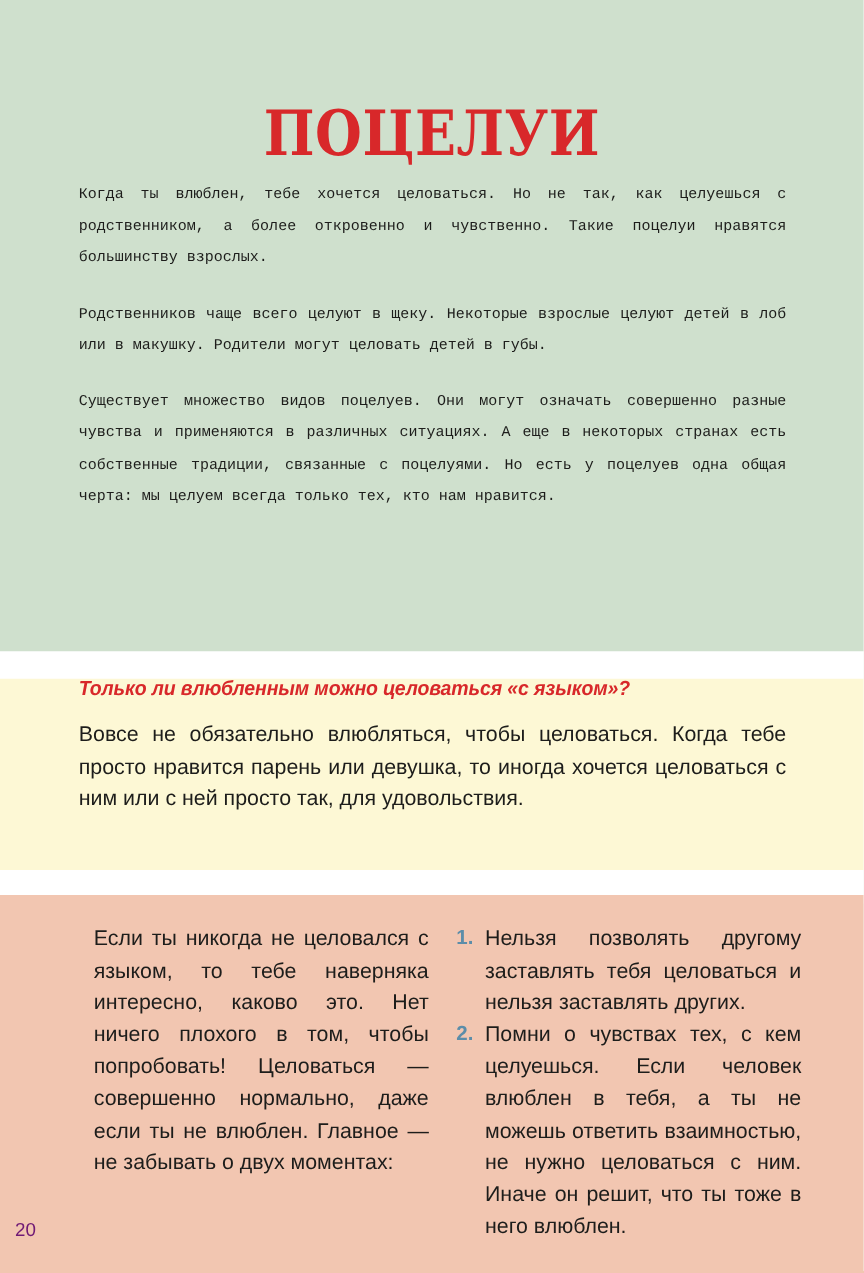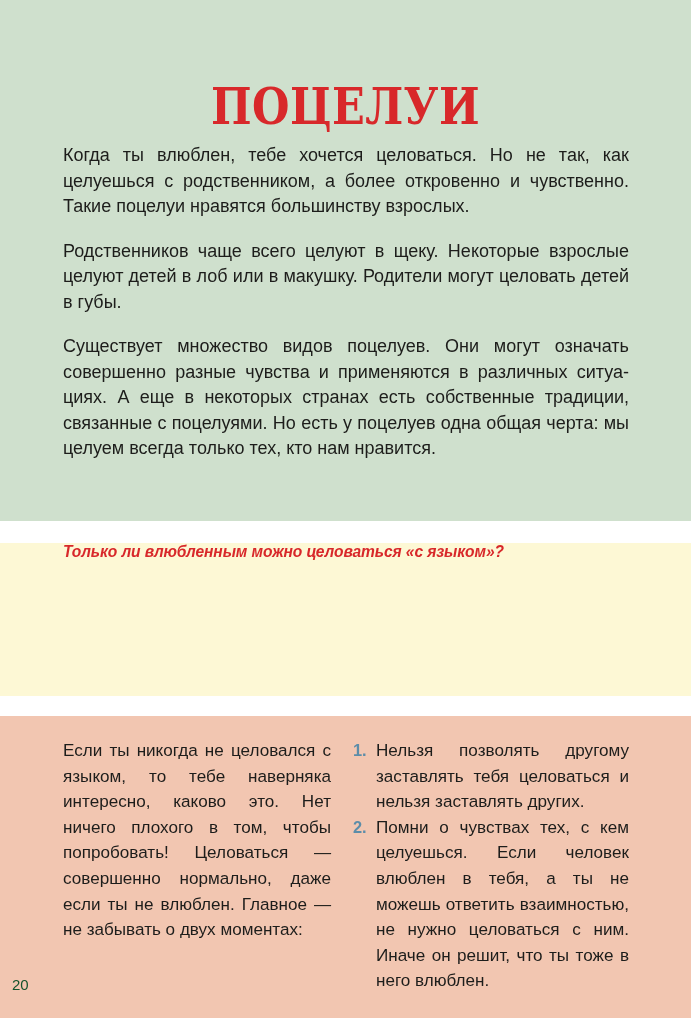--- a/index.html
+++ b/index.html
@@ -62,26 +62,27 @@
 
   
   .green-body {
     position: absolute;
     left: 63px;
     top: 143px;
     width: 566px;
   }
   .green-body p {
     margin: 0 0 19px 0;
-    font-size: 18px;
+    font-size: 12px;
     line-height: 25.5px;
     color: #1d1d1b;
     text-align: justify;
     text-justify: inter-word;
     hyphens: manual;
+    font-family: Liberation Mono, monospace;
   }
   .green-body p:last-child {
     margin-bottom: 0;
   }
 
   
   .callout {
     position: absolute;
     left: 63px;
     top: 541px;
@@ -113,20 +114,21 @@
     position: absolute;
     left: 63px;
     top: 738px;
     width: 566px;
     display: flex;
     gap: 22px;
   }
   .col-left {
     width: 268px;
     flex: 0 0 268px;
+    margin-left: 12px;
   }
   .col-right {
     width: 276px;
     flex: 0 0 276px;
   }
   .col-left p {
     margin: 0;
     font-size: 17.1px;
     line-height: 25.6px;
     color: #1d1d1b;
@@ -159,21 +161,21 @@
     line-height: 25.6px;
   }
 
   
   .folio {
     position: absolute;
     left: 12px;
     top: 976px;
     font-size: 15px;
     line-height: 18px;
-    color: #14532d;
+    color: #701a75;
   }
 </style>
 </head>
 <body>
 
 <div class="page">
 
   <div class="band band-green"></div>
   <div class="band band-yellow"></div>
   <div class="band band-pink"></div>
@@ -181,20 +183,21 @@
   <h1 class="title">ПОЦЕЛУИ</h1>
 
   <div class="green-body">
     <p>Когда ты влюблен, тебе хочется целоваться. Но не так, как целуешься с родственником, а более откровенно и чувственно. Такие поцелуи нравятся большинству взрослых.</p>
     <p>Родственников чаще всего целуют в щеку. Некоторые взрослые целуют детей в лоб или в макушку. Родители могут целовать детей в губы.</p>
     <p>Существует множество видов поцелуев. Они могут означать совершенно разные чувства и применяются в различных ситуа­циях. А еще в некоторых странах есть собственные традиции, связанные с поцелуями. Но есть у поцелуев одна общая черта: мы целуем всегда только тех, кто нам нравится.</p>
   </div>
 
   <div class="callout">
     <div class="callout-heading">Только ли влюбленным можно целоваться «с языком»?</div>
+    <p class="callout-body">Вовсе не обязательно влюбляться, чтобы целоваться. Когда тебе просто нравится парень или девушка, то иногда хочется целоваться с ним или с ней просто так, для удовольствия.</p>
   </div>
 
   <div class="pink-cols">
     <div class="col-left">
       <p>Если ты никогда не целовался с языком, то тебе наверняка интересно, каково это. Нет ничего плохого в том, чтобы попробовать! Целоваться — совершенно нормально, даже если ты не влюблен. Главное — не забывать о двух моментах:</p>
     </div>
     <div class="col-right">
       <ol class="numbered">
         <li>
           <span class="num">1.</span><span>Нельзя позволять другому заставлять тебя целоваться и нельзя заставлять других.</span>

